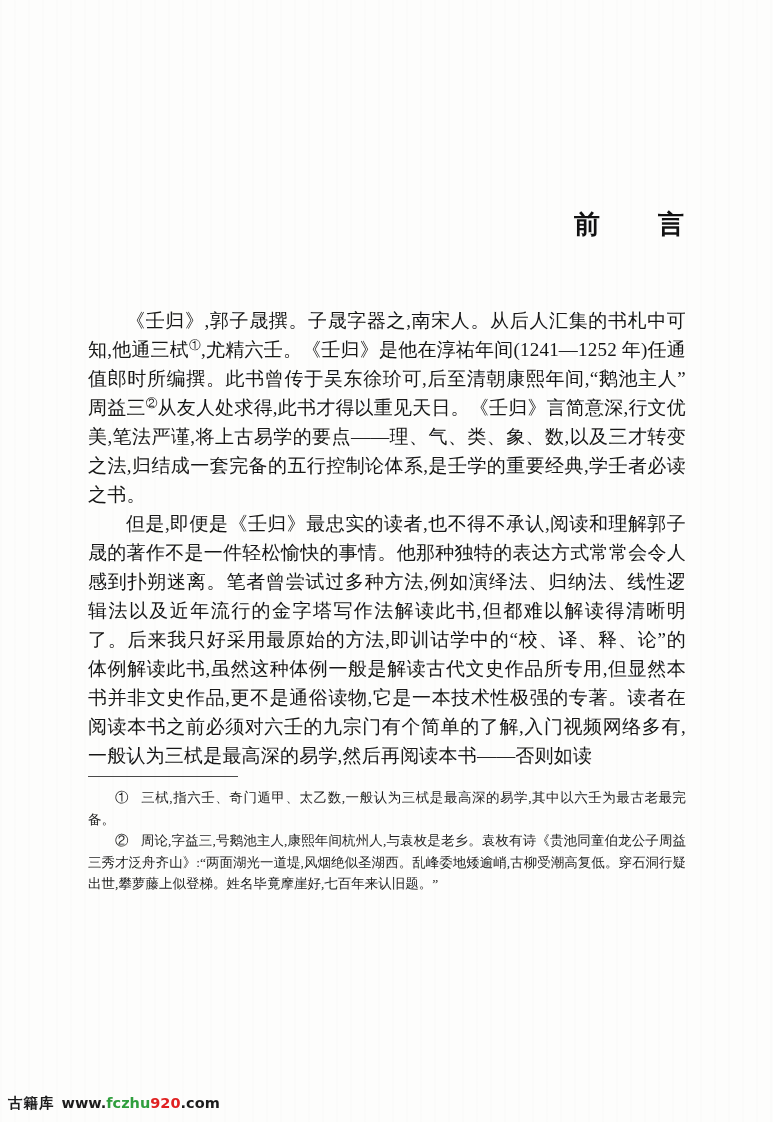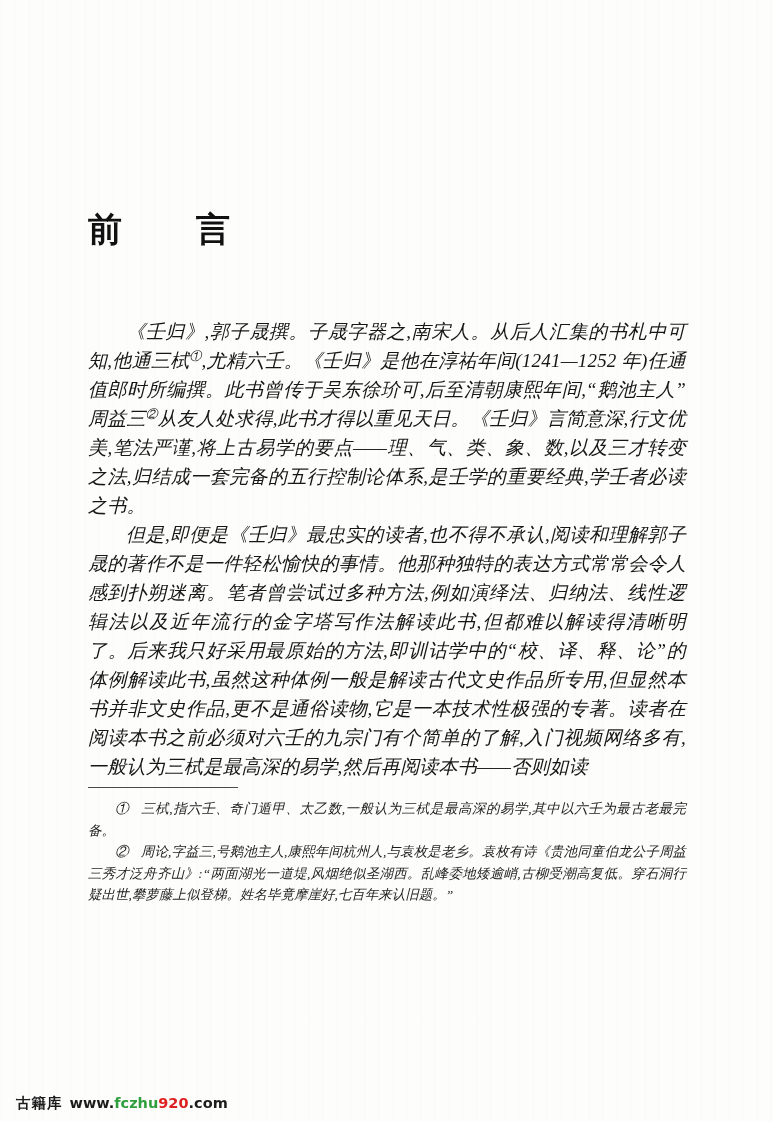--- a/index.html
+++ b/index.html
@@ -17,63 +17,61 @@
       #fdfdfc;
     overflow: hidden;
     font-family: "Liberation Serif", "DejaVu Serif", serif;
     color: #161616;
   }
   .content {
     padding: 207px 87px 0 88px;
   }
   .title {
     margin: 0 0 64px 0;
-    text-align: left;
-    font-size: 34px;
+    text-align: right;
+    font-size: 26px;
     font-weight: bold;
     letter-spacing: 2px;
     color: #111;
   }
   .main-text p {
     margin: 0;
     text-indent: 2em;
     font-size: 19px;
     line-height: 29px;
     text-align: justify;
     text-justify: inter-ideograph;
     letter-spacing: 0.2px;
-    font-style: italic;
   }
   .main-text sup {
     font-size: 0.62em;
     line-height: 0;
     vertical-align: super;
   }
   .footnote-rule {
     margin: 6px 0 10px 0;
     width: 150px;
     border: none;
     border-top: 1.6px solid #4a4a4a;
   }
   .footnotes p {
     margin: 0;
     text-indent: 2em;
     font-size: 13.5px;
     line-height: 21.6px;
     text-align: justify;
     text-justify: inter-ideograph;
     color: #1d1d1d;
-    font-style: italic;
   }
   .fn-marker {
     margin-right: 0.9em;
   }
   .watermark {
     position: absolute;
-    left: 16px;
+    left: 8px;
     bottom: 9px;
     font-family: "DejaVu Sans", "Liberation Sans", sans-serif;
     font-weight: bold;
     font-size: 14.5px;
     color: #1c1c1c;
     white-space: nowrap;
   }
   .wm-name {
     margin-right: 7px;
     letter-spacing: 1px;

